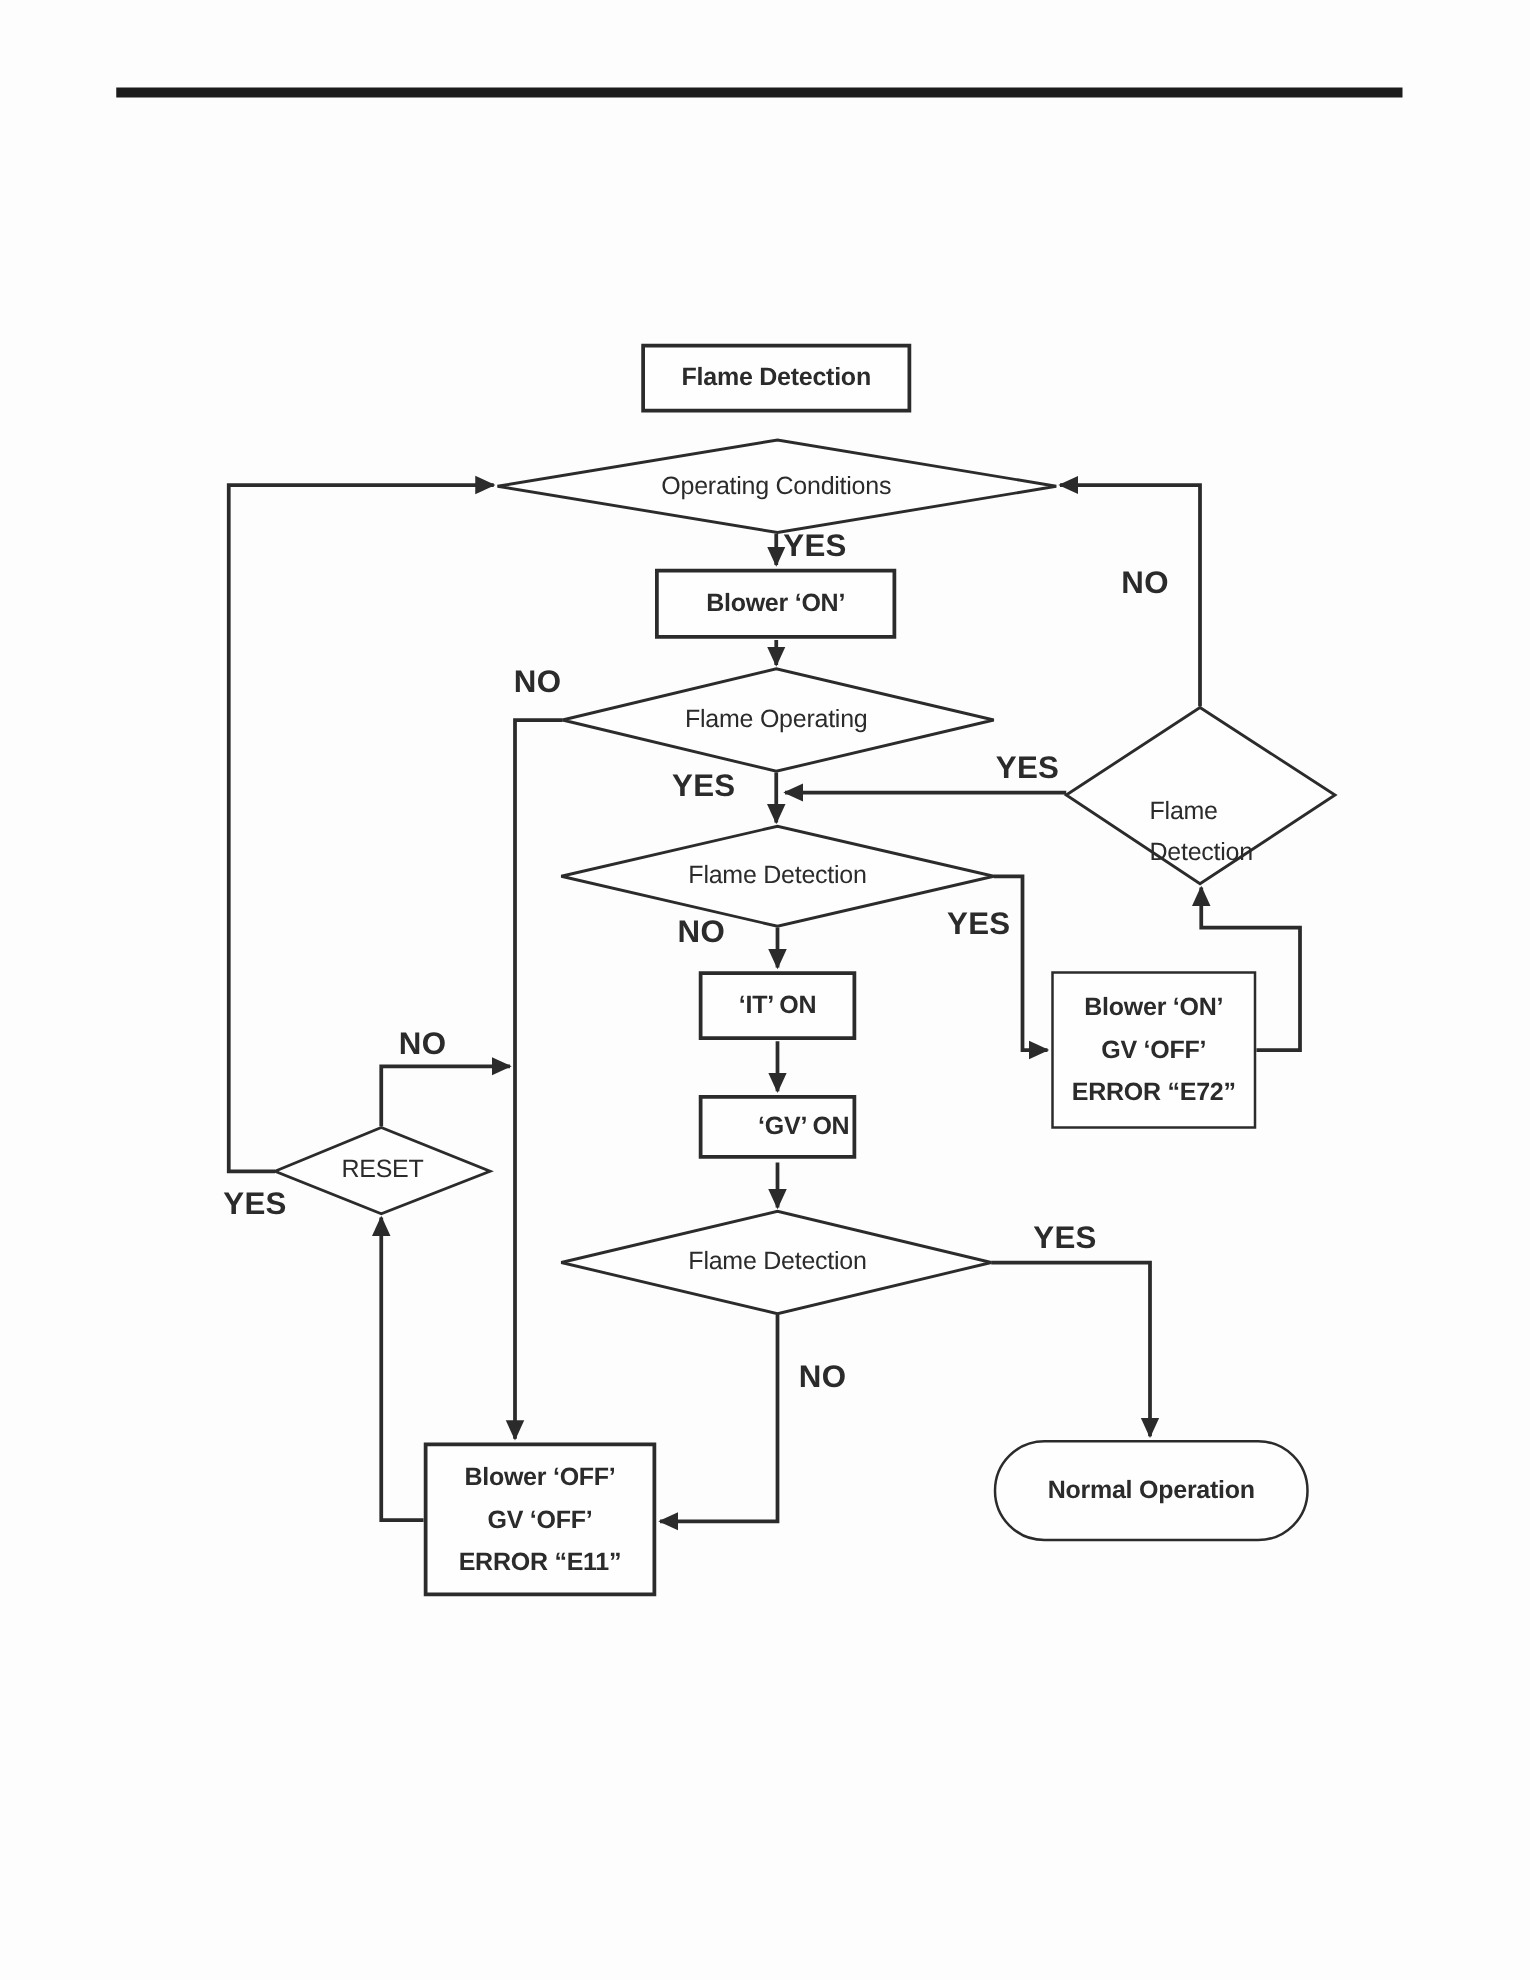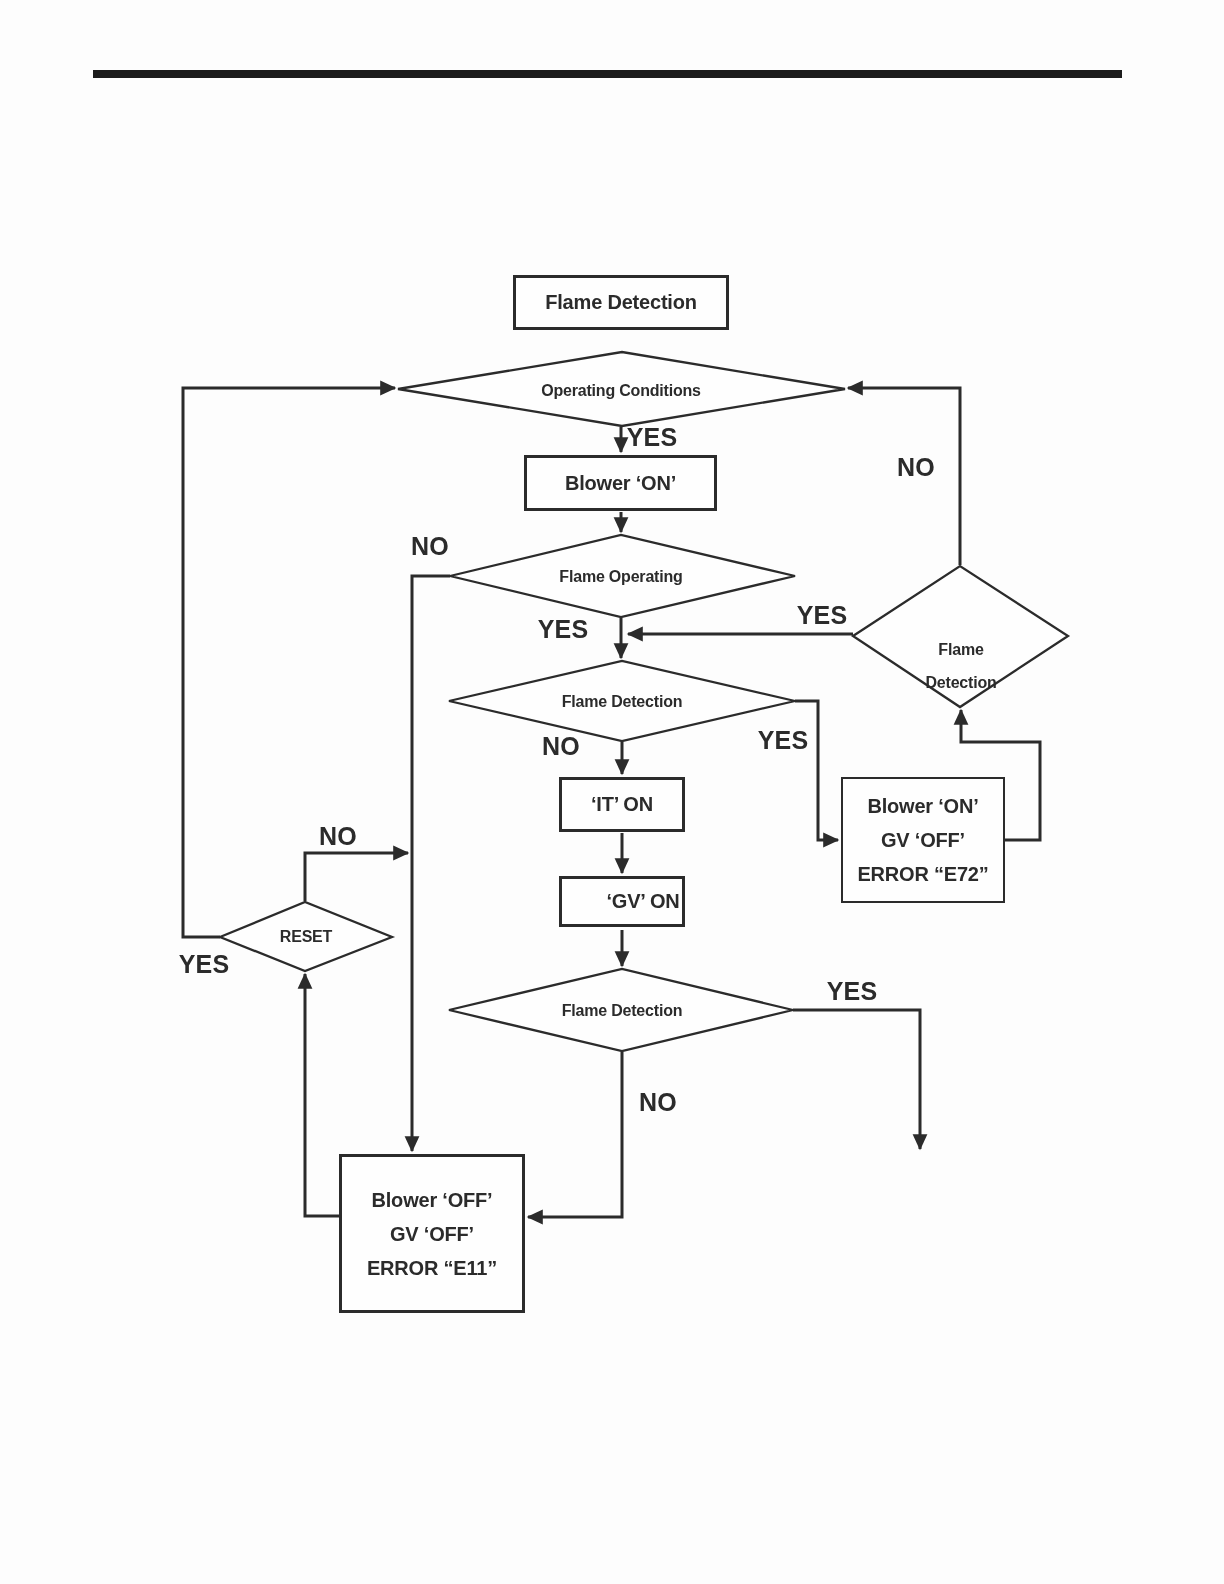--- a/index.html
+++ b/index.html
@@ -31,22 +31,22 @@
     border:3px solid var(--line);
     background:#fefefe;
     font-weight:bold;font-size:20px;letter-spacing:-0.2px;
     text-align:center;white-space:nowrap;
   }
   .node.multi{flex-direction:column;line-height:34px;}
   .stadium{border-radius:42px;border-width:2.5px;}
   .dlabel{
     position:absolute;z-index:3;
     transform:translate(-50%,-50%);
-    font-weight:bold;font-size:16px;letter-spacing:-0.2px;
-    text-align:center;white-space:nowrap;line-height:33px;
+    font-weight:normal;font-size:20px;letter-spacing:-0.2px;
+    text-align:left;white-space:nowrap;line-height:33px;
   }
   .elabel{
     position:absolute;z-index:3;
     transform:translate(-50%,-50%);
     font-weight:bold;font-size:25px;letter-spacing:0.2px;
     white-space:nowrap;
   }
 </style>
 </head>
 <body>
@@ -94,26 +94,27 @@
   <div class="node" style="left:559px;top:777px;width:126px;height:55px;text-align:right;">‘IT’ ON</div>
 
   <div class="node" style="left:559px;top:876px;width:126px;height:51px;padding-left:42px;">‘GV’ ON</div>
 
   <div class="node multi" style="left:841px;top:777px;width:164px;height:126px;border-width:2.5px;">
     <div>Blower ‘ON’</div>
     <div>GV ‘OFF’</div>
     <div>ERROR “E72”</div>
   </div>
 
-  <div class="node multi" style="left:339px;top:1154px;width:186px;height:159px;">
+  <div class="node multi" style="left:339px;top:1154px;width:186px;height:123px;">
     <div>Blower ‘OFF’</div>
     <div>GV ‘OFF’</div>
     <div>ERROR “E11”</div>
   </div>
 
+  <div class="node stadium" style="left:795px;top:1152px;width:252px;height:81px;">Normal Operation</div>
 
   <div class="dlabel" style="left:621px;top:390px;">Operating Conditions</div>
 
   <div class="dlabel" style="left:621px;top:576px;">Flame Operating</div>
 
   <div class="dlabel" style="left:961px;top:666px;">
     <div>Flame</div>
     <div>Detection</div>
   </div>
 

